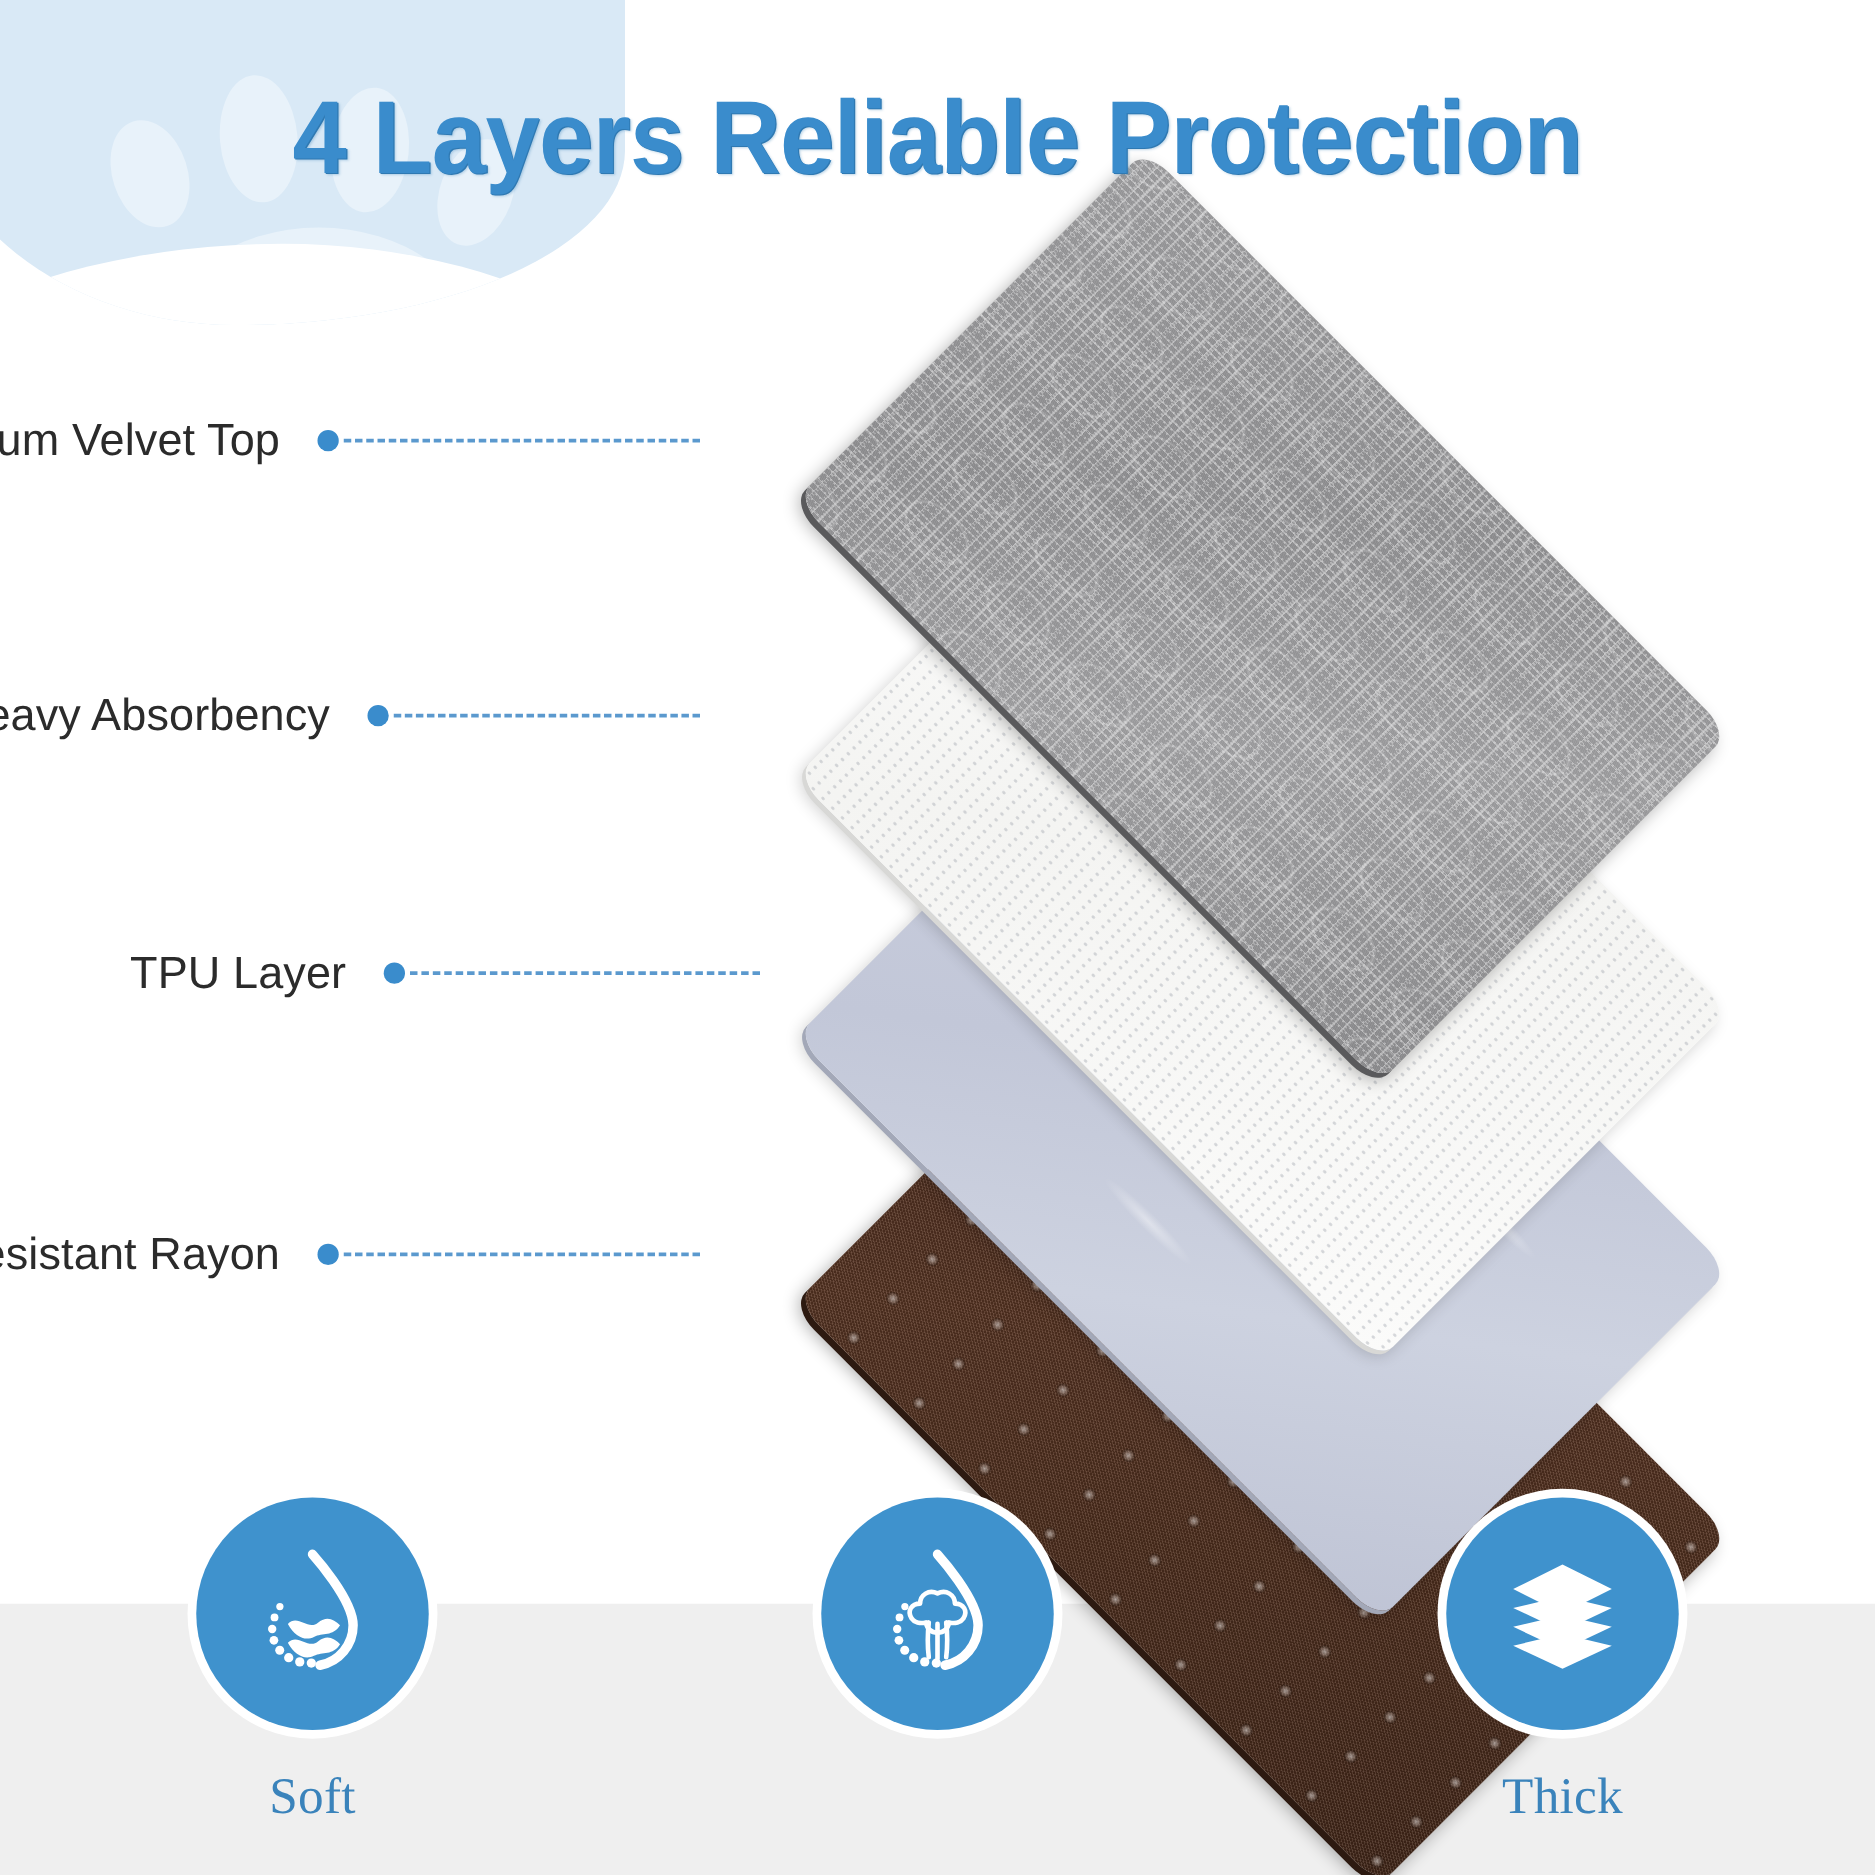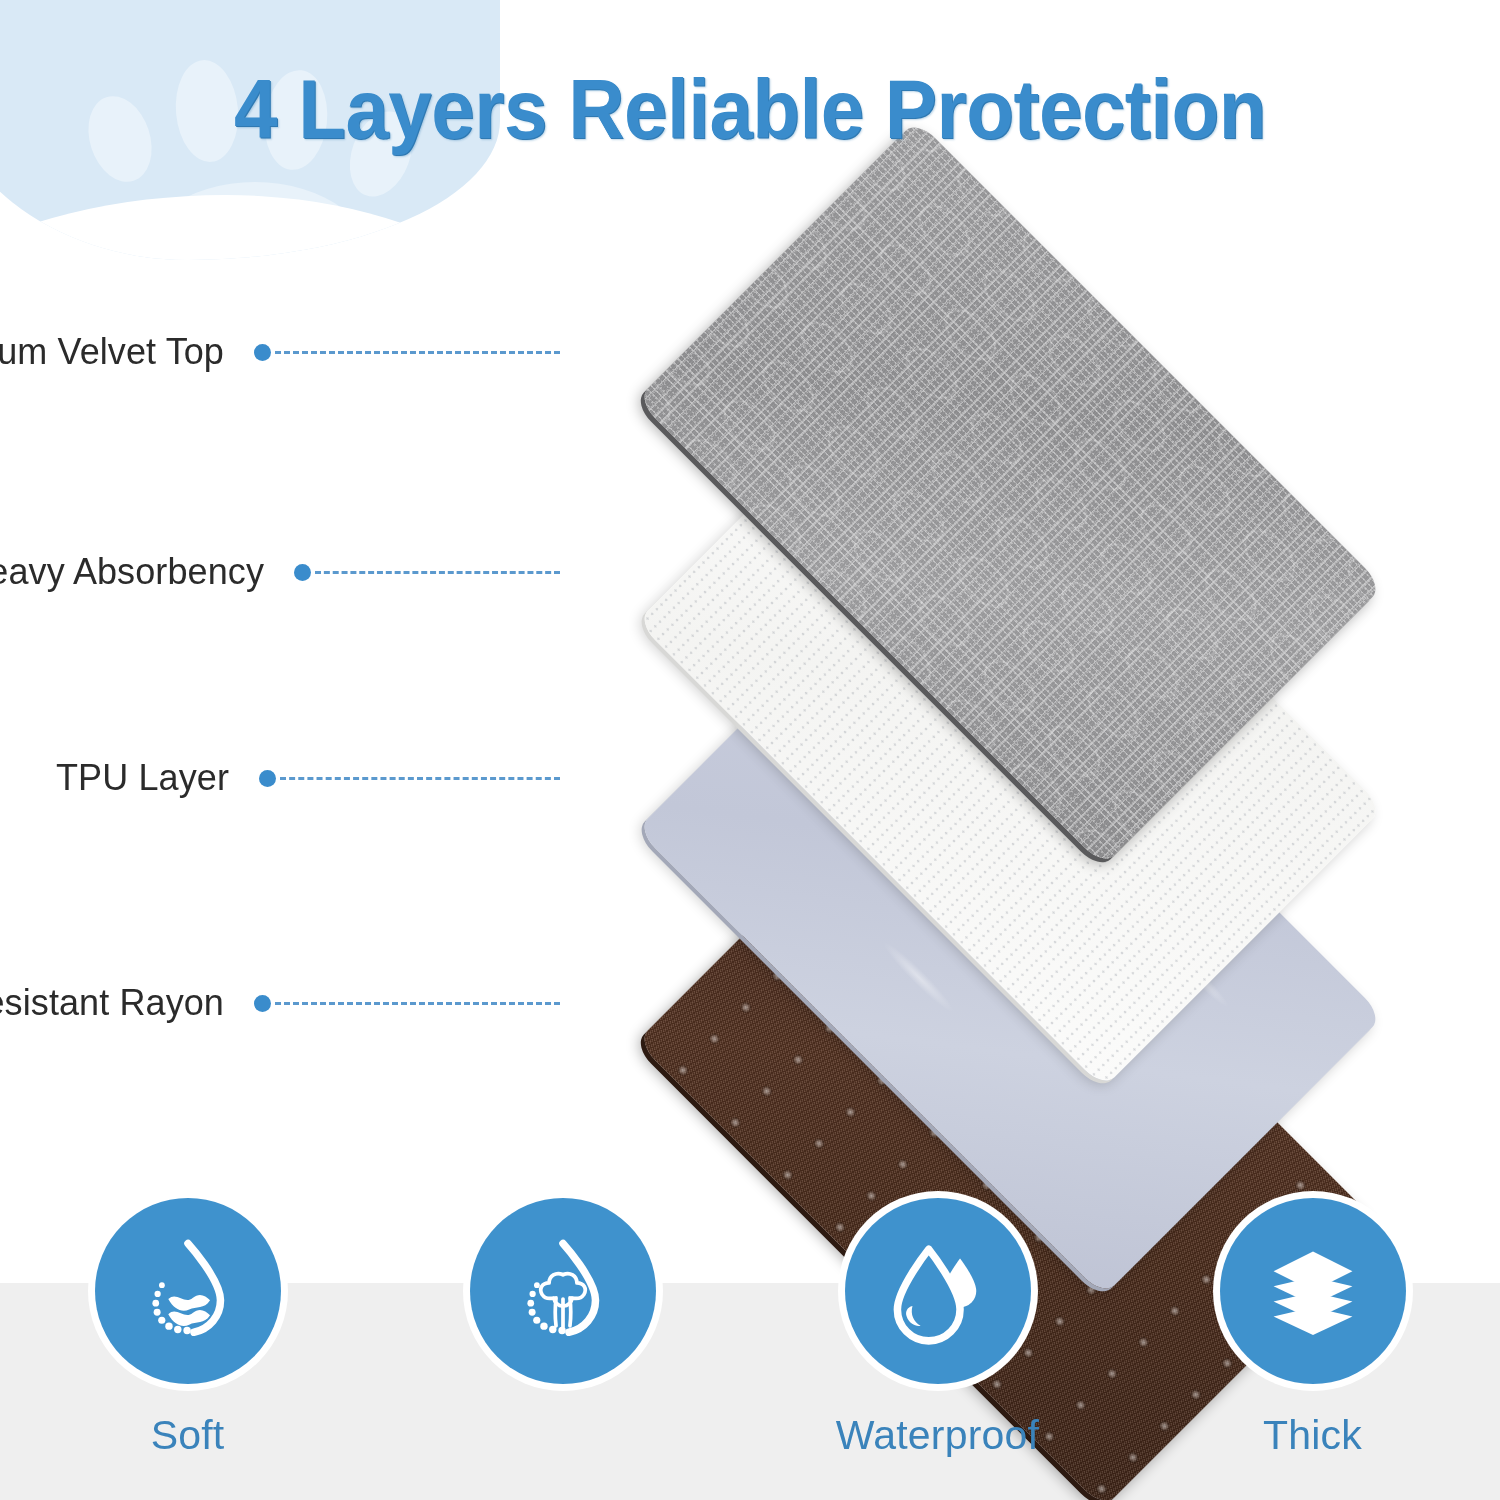--- a/index.html
+++ b/index.html
@@ -99,21 +99,21 @@
   .leader-line {
     height: 0;
     border-top: 3px dashed #4a8fc9;
     flex: none;
     margin-left: 4px;
     opacity: .9;
   }
 
   #label-velvet    { top: 331px; }
   #label-absorb    { top: 551px; }
-  #label-tpu       { top: 757px; }
+  #label-tpu       { top: 757px; padding-left: 48px; }
   #label-rayon     { top: 982px; }
 
   #label-velvet .leader-line { width: 285px; }
   #label-absorb .leader-line { width: 245px; }
   #label-tpu    .leader-line { width: 280px; }
   #label-rayon  .leader-line { width: 285px; }
 
   
   #layer-stack {
     position: absolute;
@@ -263,20 +263,21 @@
     justify-content: center;
     box-shadow: 0 0 0 7px #ffffff;
   }
   .feature-circle svg { display: block; }
   .feature-label {
     margin-top: 28px;
     font-size: 41px;
     color: #3a83bb;
     letter-spacing: 0.2px;
     white-space: nowrap;
+    font-family: Liberation Serif, serif;
   }
 </style>
 </head>
 <body>
 
 <div id="header-blob">
   <div class="paw toe1"></div>
   <div class="paw toe2"></div>
   <div class="paw toe3"></div>
   <div class="paw toe4"></div>
@@ -394,32 +395,20 @@
                    L58 56 C57 61 54 63 50 63 C46 63 43 61 42 56
                    C38 57 34 56 32 53 C29 48 32 43 38 43 C38 37 44 33 50 36 Z" fill="none" stroke="#ffffff" stroke-width="3.2" stroke-linejoin="round"></path>
           <path d="M44 56 C43 65 43 72 44 80" fill="none" stroke="#ffffff" stroke-width="3.2" stroke-linecap="round"></path>
           <path d="M50 57 C50 66 50 73 50 81" fill="none" stroke="#ffffff" stroke-width="3.2" stroke-linecap="round"></path>
           <path d="M56 56 C57 65 57 72 56 80" fill="none" stroke="#ffffff" stroke-width="3.2" stroke-linecap="round"></path>
         </svg>
       </span>
     </div>
   </div>
 
-  <div class="feature">
-    <div class="feature-circle">
-      <span>
-        <svg width="116" height="116" viewBox="0 0 100 100">
-          <path d="M69 22 C69 22 83 40 83 50 A14 14 0 0 1 69 64 A14 14 0 0 1 55 50 C55 40 69 22 69 22 Z" fill="#ffffff"></path>
-          <path d="M42 14 C42 14 69 48 69 66 A27 27 0 0 1 15 66 C15 48 42 14 42 14 Z" fill="#3f92cd" stroke="#ffffff" stroke-width="6.5" stroke-linejoin="round"></path>
-          <path d="M28 63 C26 70 29 77 35 80 C31 81 25 78 23 72 C21.5 68 23.5 64 28 63 Z" fill="#ffffff"></path>
-        </svg>
-      </span>
-    </div>
-    <div class="feature-label">Waterproof</div>
-  </div>
 
   <div class="feature">
     <div class="feature-circle">
       <span>
         <svg width="116" height="116" viewBox="0 0 100 100">
           <polygon points="50,16 84,33 50,50 16,33" fill="#ffffff"></polygon>
           <polygon points="50,38 84,46 50,62 16,46" fill="#ffffff"></polygon>
           <polygon points="50,51 84,59 50,75 16,59" fill="#ffffff"></polygon>
           <polygon points="50,64 84,72 50,88 16,72" fill="#ffffff"></polygon>
         </svg>

